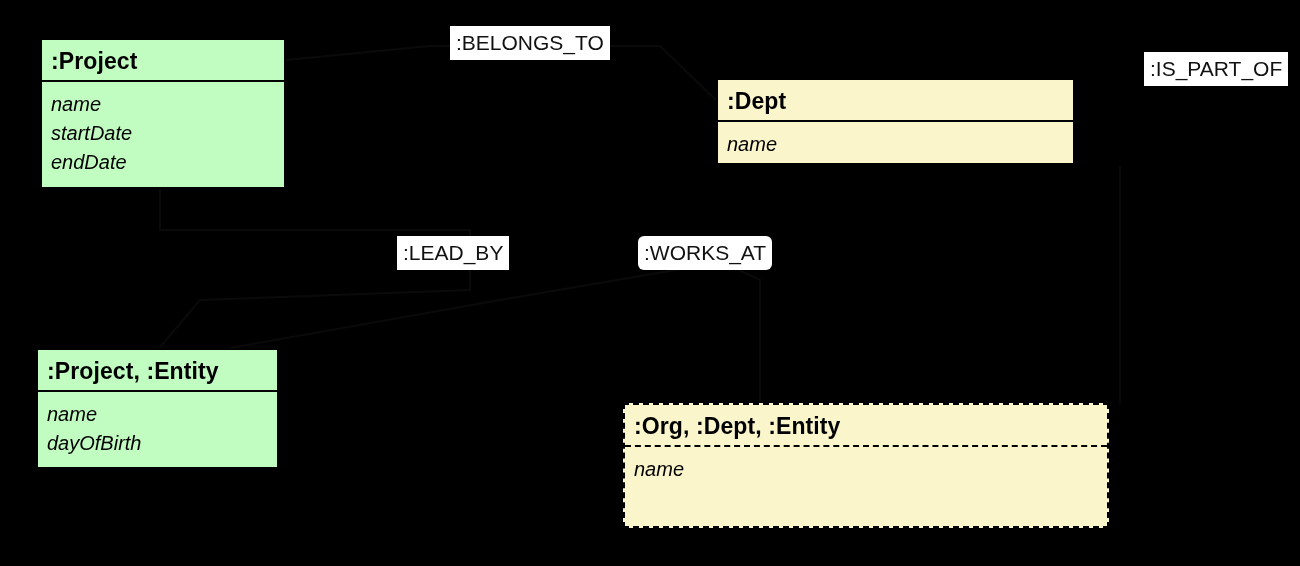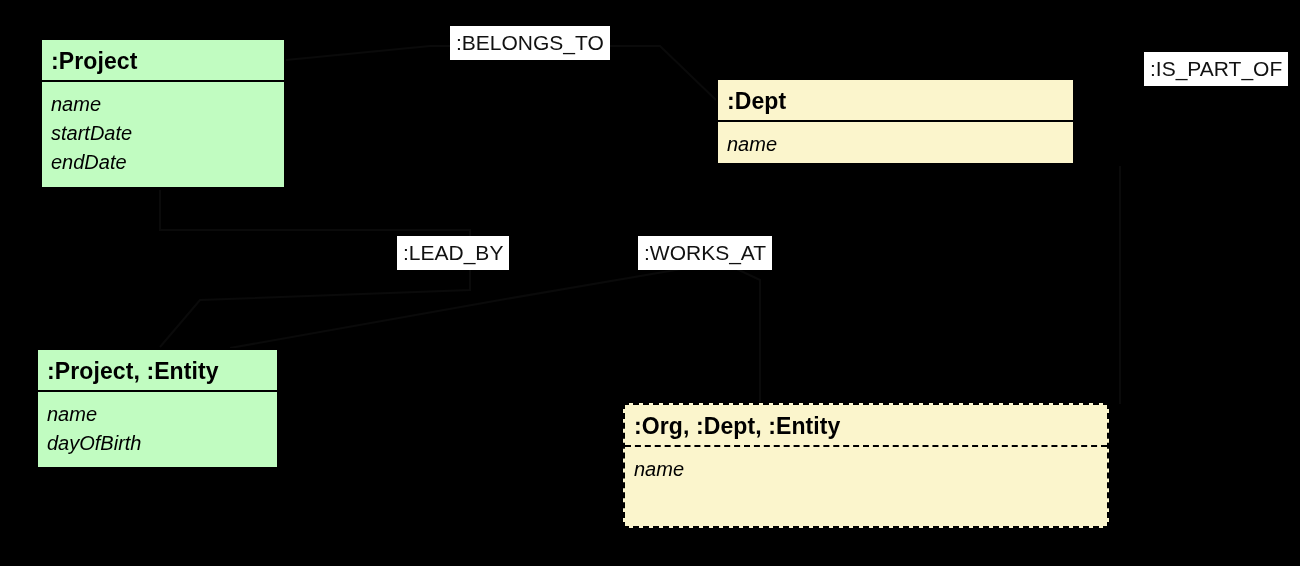--- a/index.html
+++ b/index.html
@@ -124,15 +124,15 @@
       <div class="prop">name</div>
     </div>
   </div>
 
   <div class="edge-label" style="left:450px; top:26px;text-align:center;">:BELONGS_TO</div>
 
   <div class="edge-label" style="left:1144px; top:52px;">:IS_PART_OF</div>
 
   <div class="edge-label" style="left:397px; top:236px;">:LEAD_BY</div>
 
-  <div class="edge-label" style="left:638px; top:236px;">:WORKS_AT</div>
+  <div class="edge-label" style="left:638px; top:236px;border-radius:6px;">:WORKS_AT</div>
 
 </div>
 
 </body></html>

